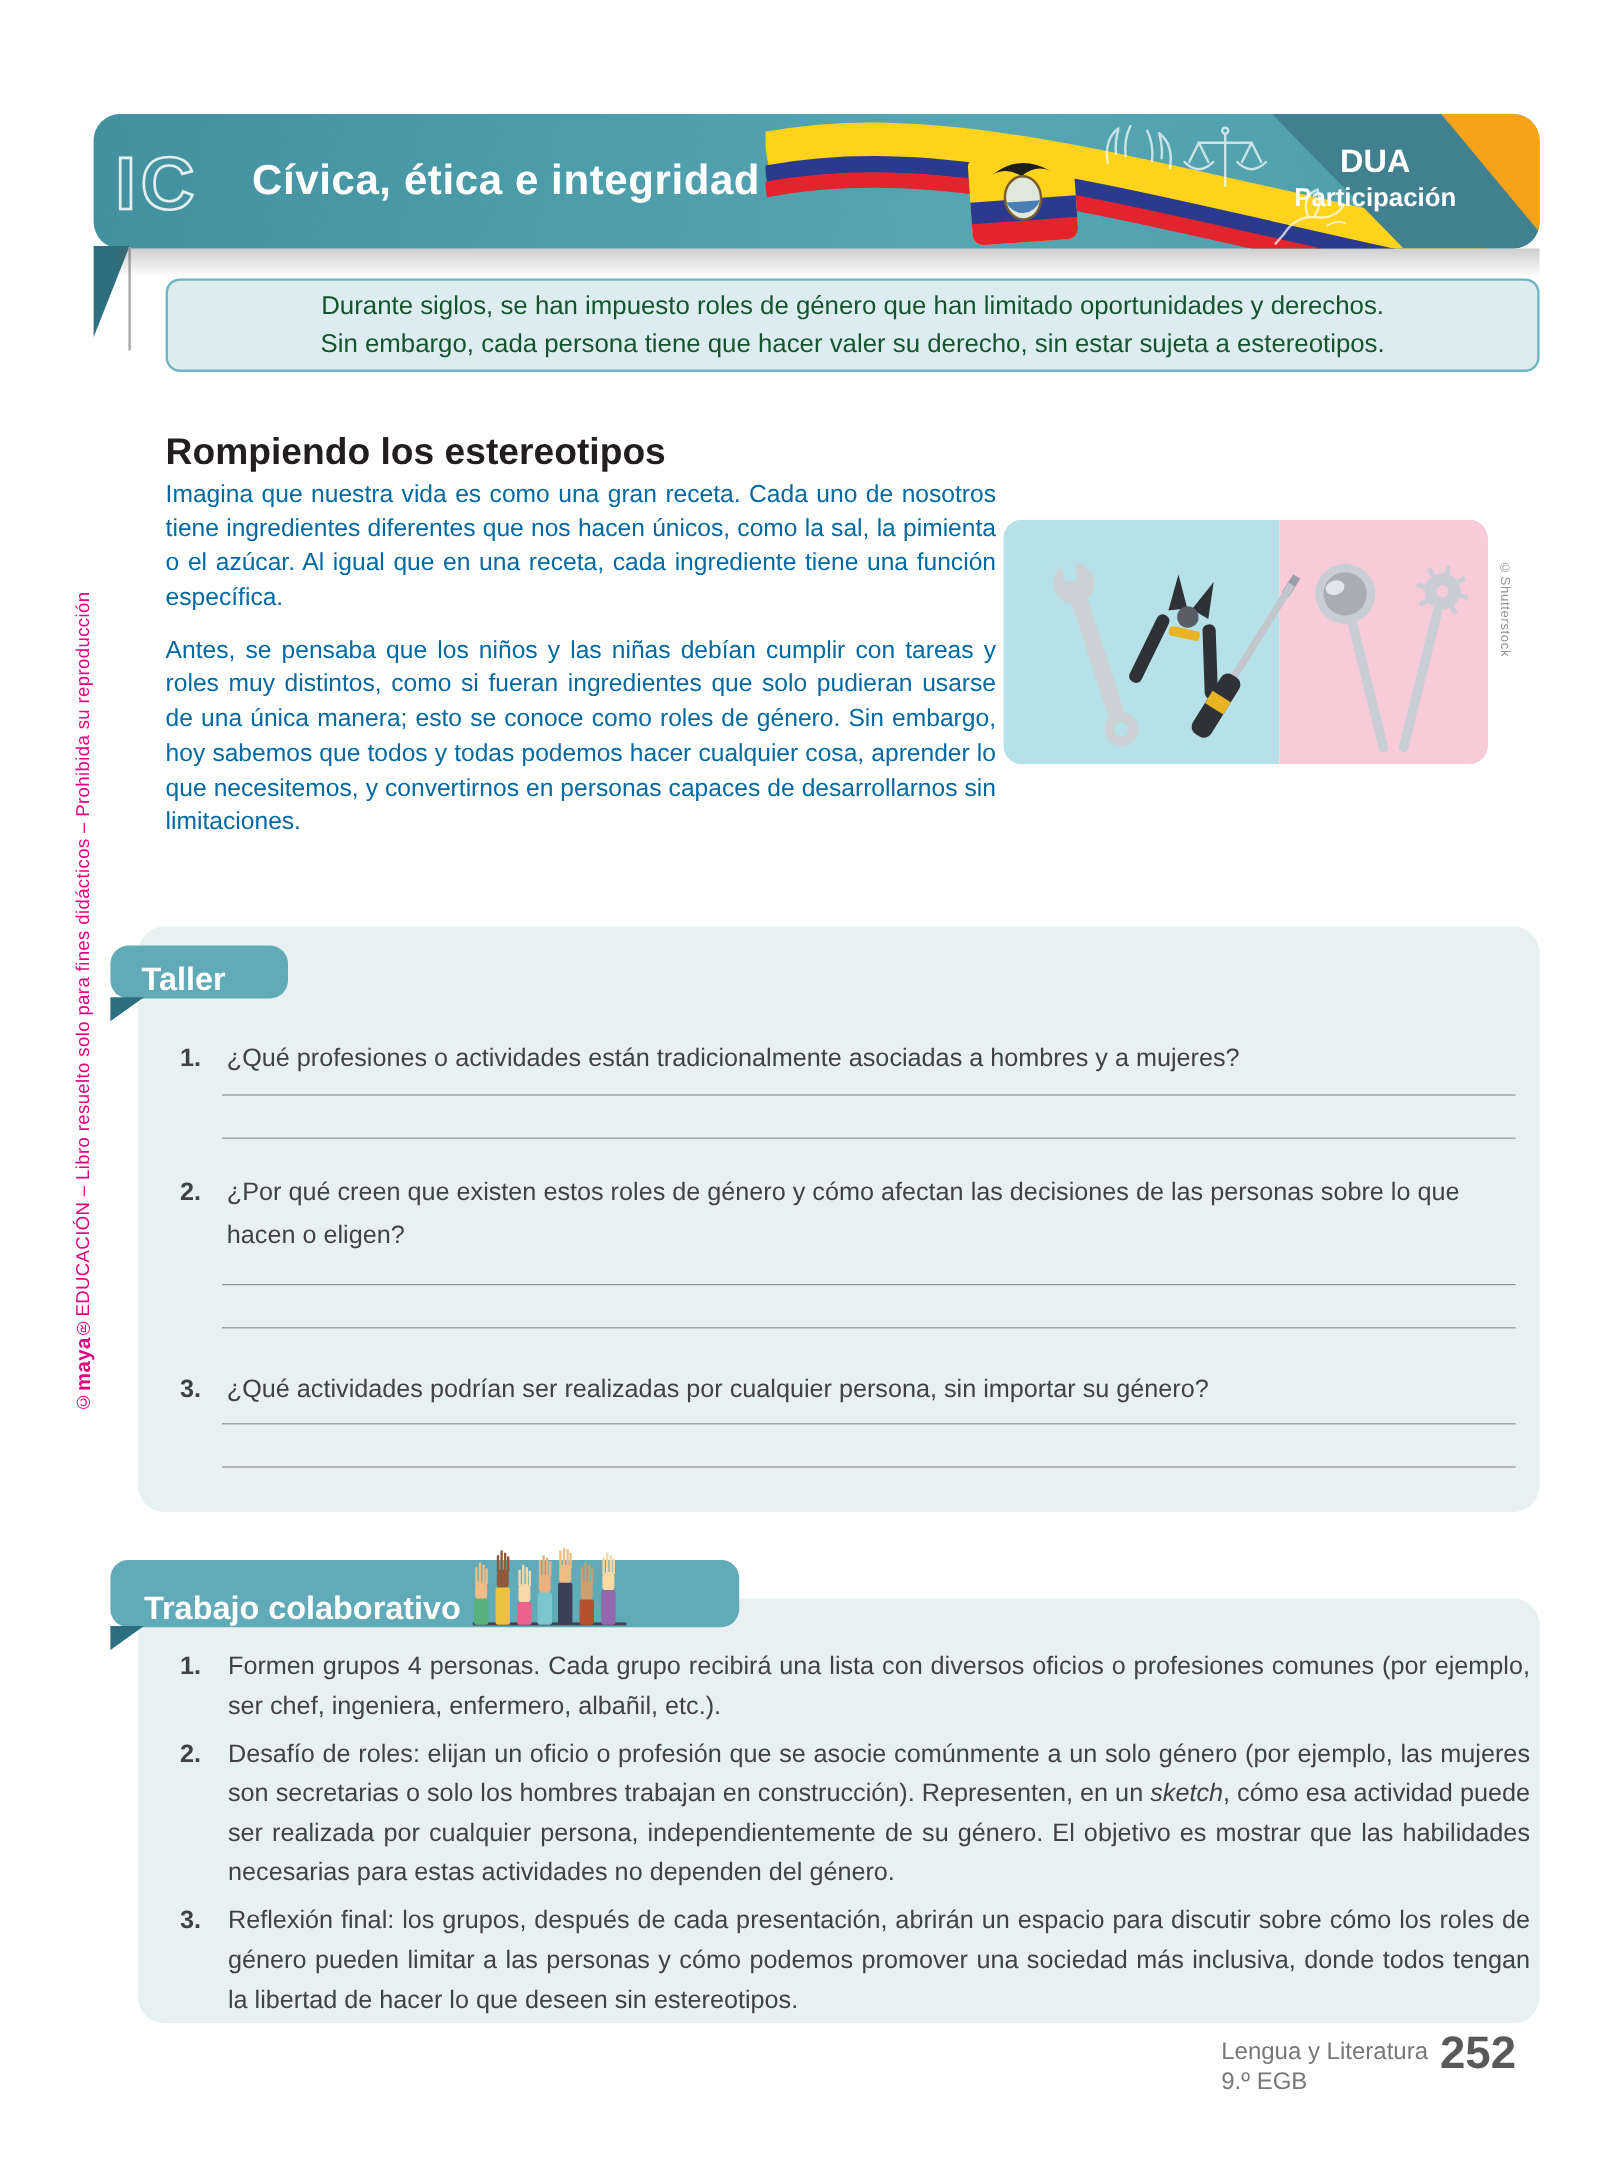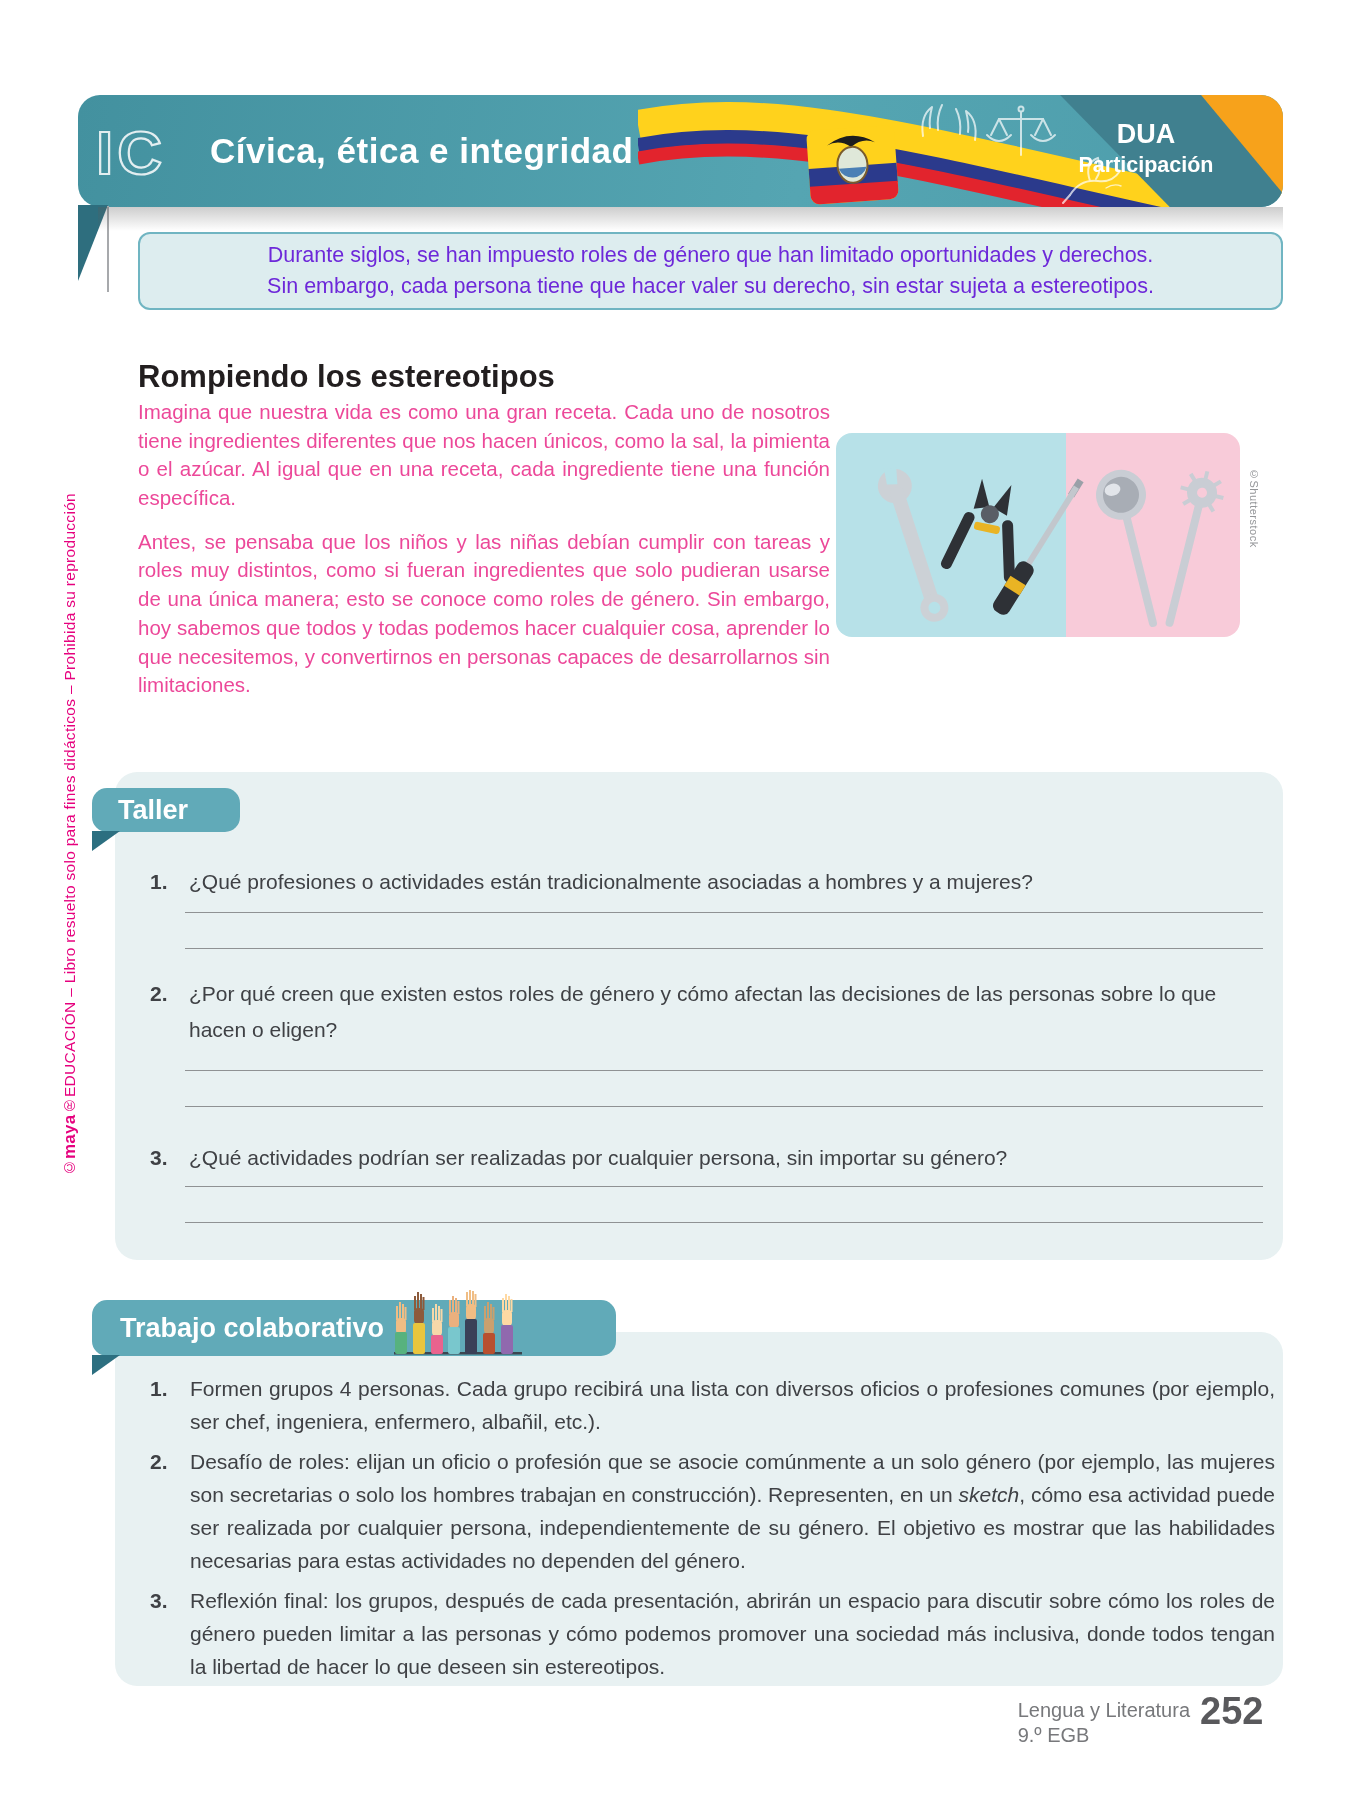--- a/index.html
+++ b/index.html
@@ -24,37 +24,37 @@
   .banner-fold{position:absolute;left:78px;top:205px;width:0;height:0;
                border-left:30px solid #2e6e7e;border-bottom:76px solid transparent;}
   .edge-line{position:absolute;left:107px;top:206px;width:2px;height:86px;background:#a7a9ac;}
   .banner-shadow{position:absolute;left:98px;top:207px;width:1185px;height:24px;
                  background:linear-gradient(to bottom,rgba(90,90,90,.30),rgba(90,90,90,0));}
 
   
   .quote-box{position:absolute;left:138px;top:232px;width:1145px;height:78px;background:#ddedef;
              border:2px solid #70b5c2;border-radius:12px;box-sizing:border-box;
              display:flex;flex-direction:column;justify-content:center;text-align:center;}
-  .quote-box div{color:#6d28d9;font-size:21.5px;line-height:1.45;}
+  .quote-box div{color:#14532d;font-size:21.5px;line-height:1.45;}
 
   
   .article-title{position:absolute;left:138px;top:338px;font-size:31px;font-weight:bold;color:#221e1f;}
-  .article-body{position:absolute;left:138px;top:398px;width:692px;color:#ec4899;font-size:20.5px;
+  .article-body{position:absolute;left:138px;top:398px;width:692px;color:#0369a1;font-size:20.5px;
                 line-height:1.4;text-align:justify;}
   .article-body p{margin:0 0 15px 0;}
   .photo{position:absolute;left:836px;top:433px;width:404px;height:204px;border-radius:16px;overflow:hidden;}
   .photo-credit{position:absolute;left:1248px;top:468px;color:#939598;font-size:11px;
                 writing-mode:vertical-rl;letter-spacing:.5px;}
 
   
   .panel{position:absolute;background:#e8f1f2;border-radius:22px;}
   .taller-panel{left:115px;top:772px;width:1168px;height:488px;}
   .trabajo-panel{left:115px;top:1332px;width:1168px;height:354px;}
   .tab{position:absolute;background:#61aab8;border-radius:15px;color:#ffffff;font-weight:bold;
-       display:flex;align-items:center;}
+       display:flex;align-items:flex-end;}
   .taller-tab{left:92px;top:788px;width:148px;height:44px;font-size:27px;padding-left:26px;box-sizing:border-box;}
   .trabajo-tab{left:92px;top:1300px;width:524px;height:56px;font-size:27px;padding-left:28px;box-sizing:border-box;}
   .tab-fold{position:absolute;width:0;height:0;border-top:20px solid #2c6f80;border-right:28px solid transparent;}
   .taller-fold{left:92px;top:831px;}
   .trabajo-fold{left:92px;top:1355px;}
   .hands-art{position:absolute;left:300px;top:-10px;}
 
   
   .q{position:absolute;display:flex;gap:13px;width:1125px;color:#3f4145;font-size:21px;line-height:36px;}
   .q .num{font-weight:bold;min-width:26px;}

